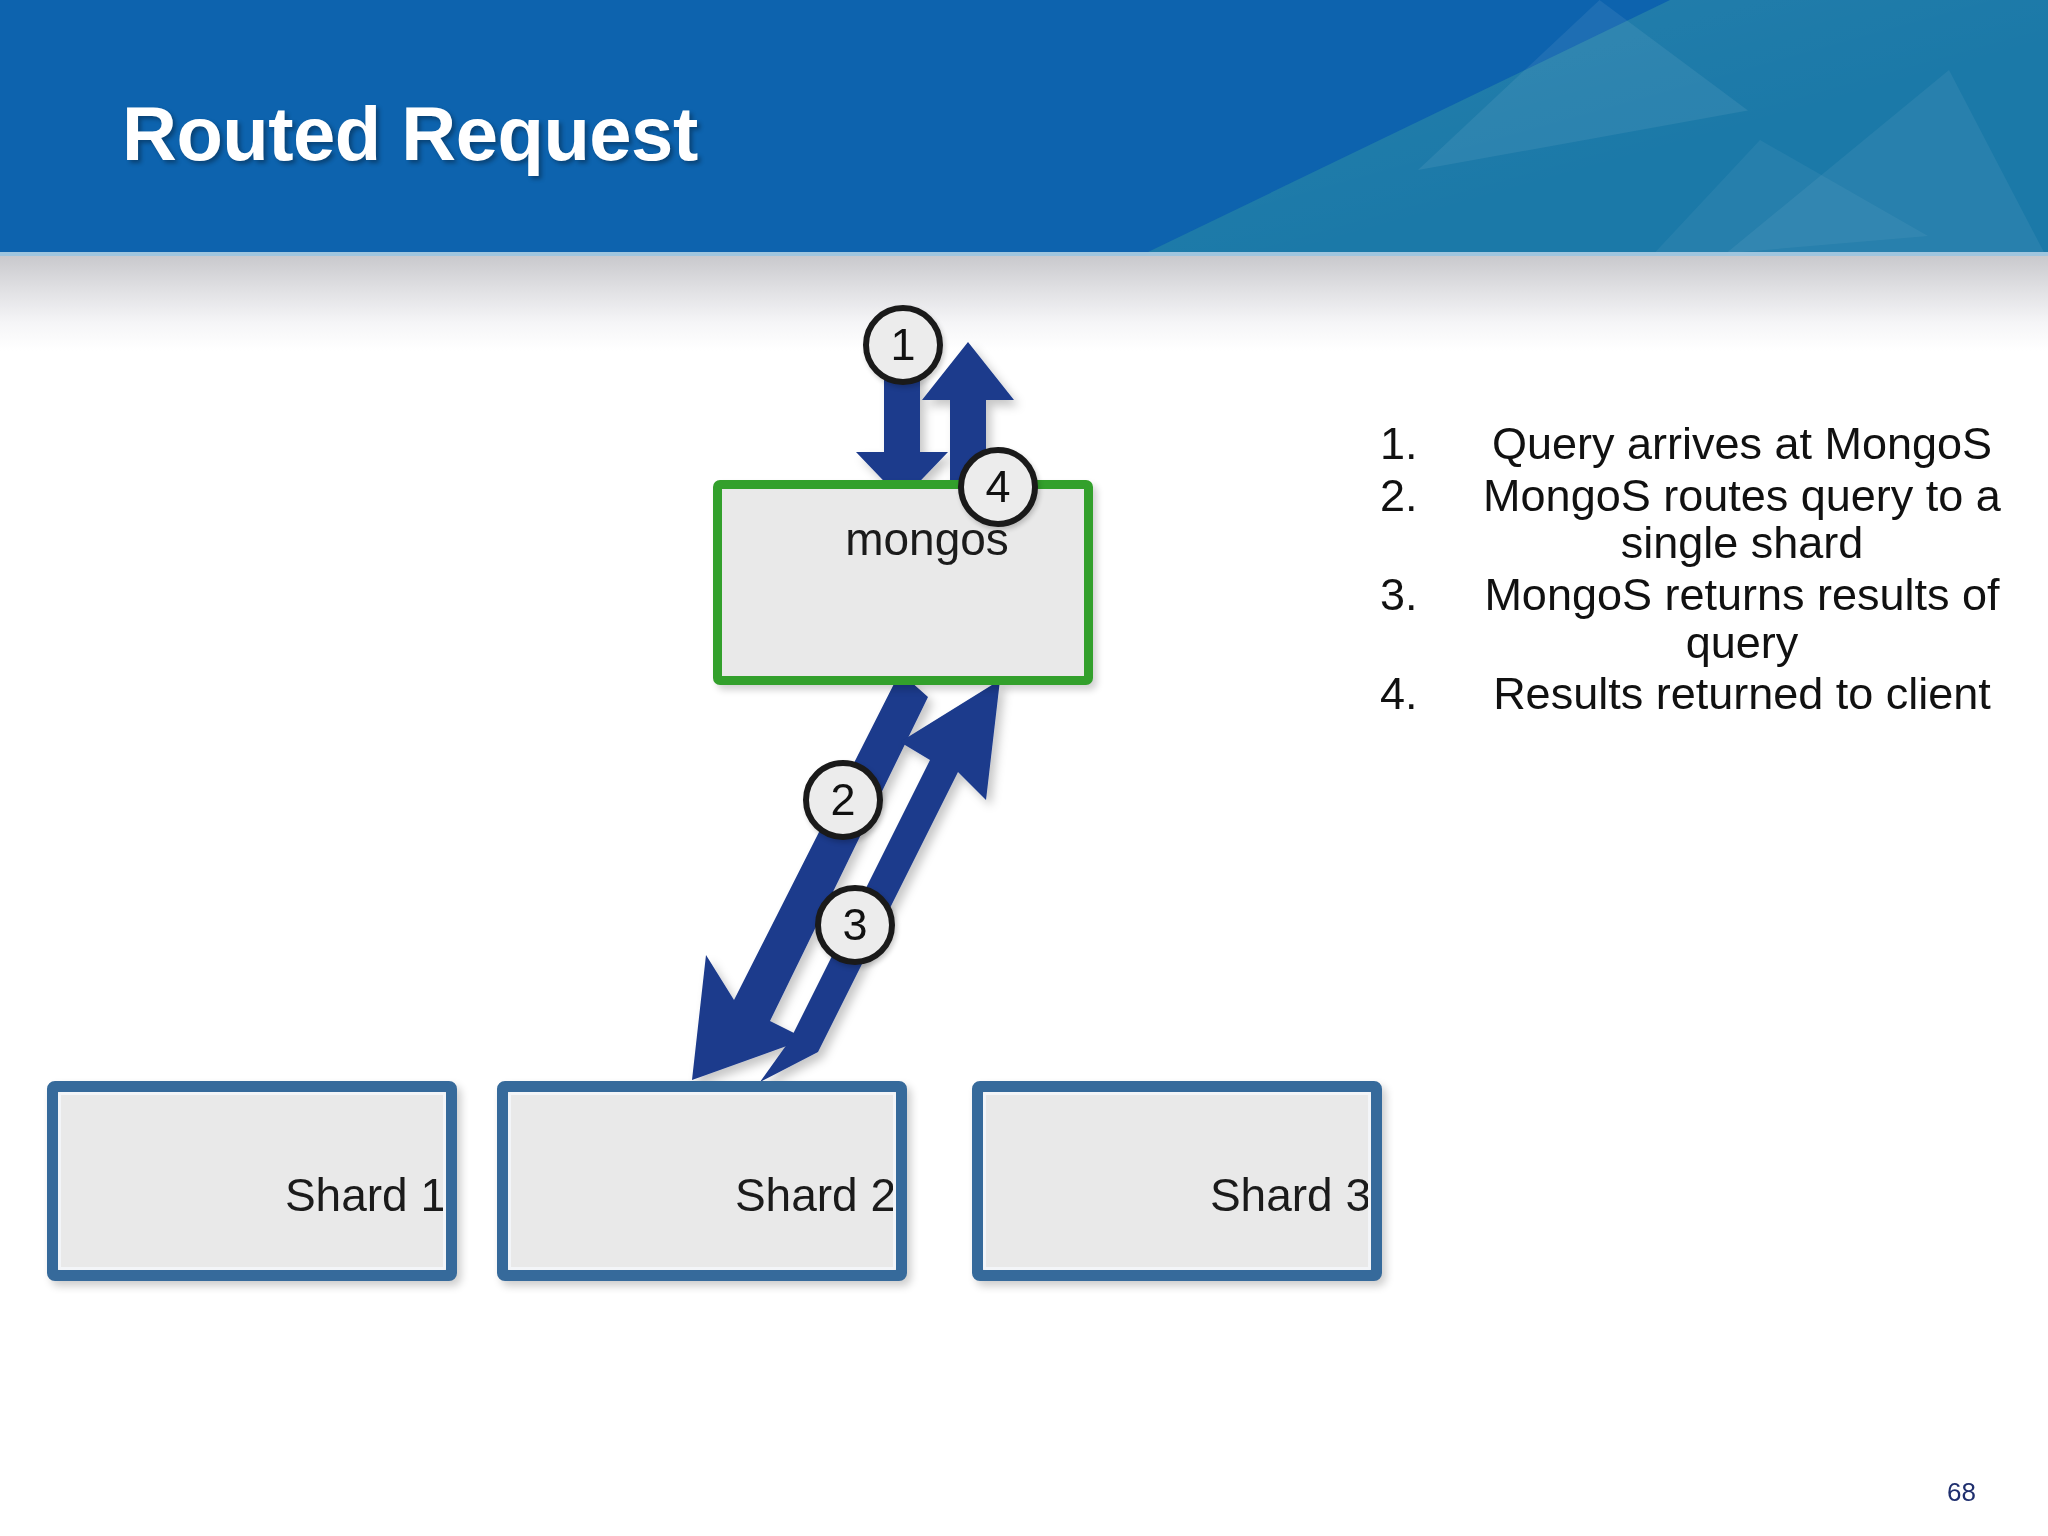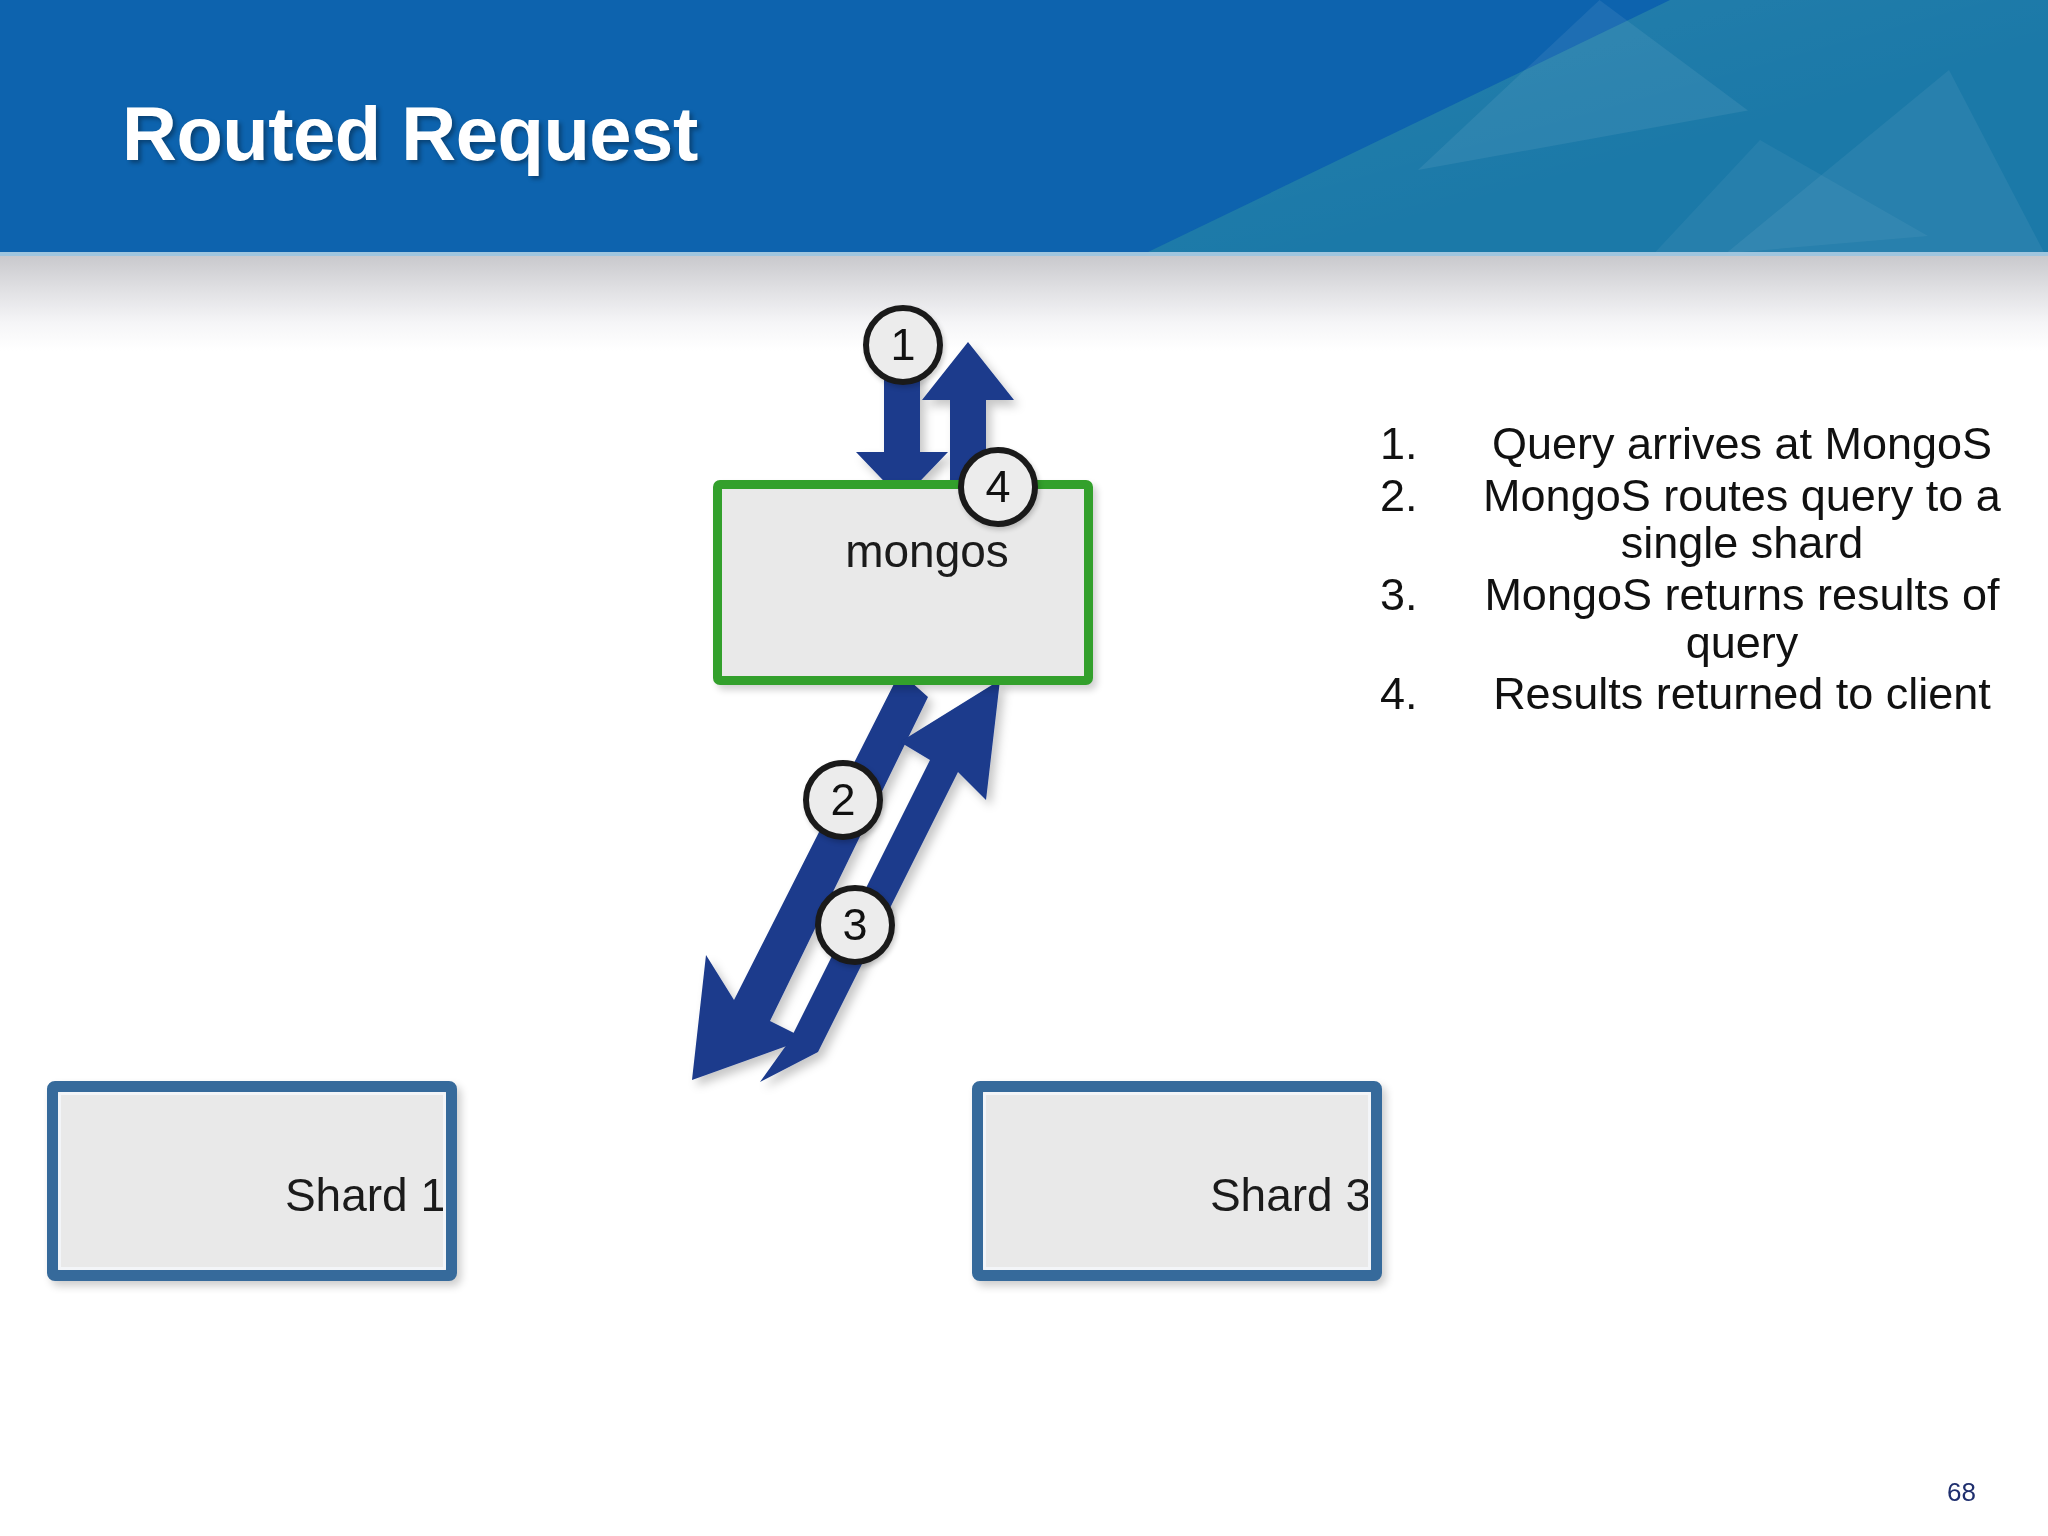--- a/index.html
+++ b/index.html
@@ -103,21 +103,21 @@
     height: 205px;
     box-sizing: border-box;
     background: #e9e9e9;
     border: 9px solid #33a02c;
     border-radius: 7px;
     box-shadow: 4px 5px 7px rgba(0,0,0,0.18);
   }
   .mongos-label {
     position: absolute;
     left: 713px;
-    top: 524px;
+    top: 512px;
     width: 428px;
     text-align: center;
     font-size: 46px;
     color: #1b1b1b;
     z-index: 6;
   }
 
   .shard-box {
     position: absolute;
     top: 1081px;
@@ -257,20 +257,23 @@
   <div class="mongos-label">mongos</div>
 
   <div class="badge badge-1">1</div>
   <div class="badge badge-4">4</div>
   <div class="badge badge-2">2</div>
   <div class="badge badge-3">3</div>
 
   <div class="shard-box shard-1">
     <div class="shard-label">Shard 1</div>
   </div>
+  <div class="shard-box shard-2">
+    <div class="shard-label">Shard 2</div>
+  </div>
   <div class="shard-box shard-3">
     <div class="shard-label">Shard 3</div>
   </div>
 
   <div class="steps-list">
     <div class="step-item">
       <span class="step-num">1.</span>
       <span class="step-text">Query arrives at MongoS</span>
     </div>
     <div class="step-item">

